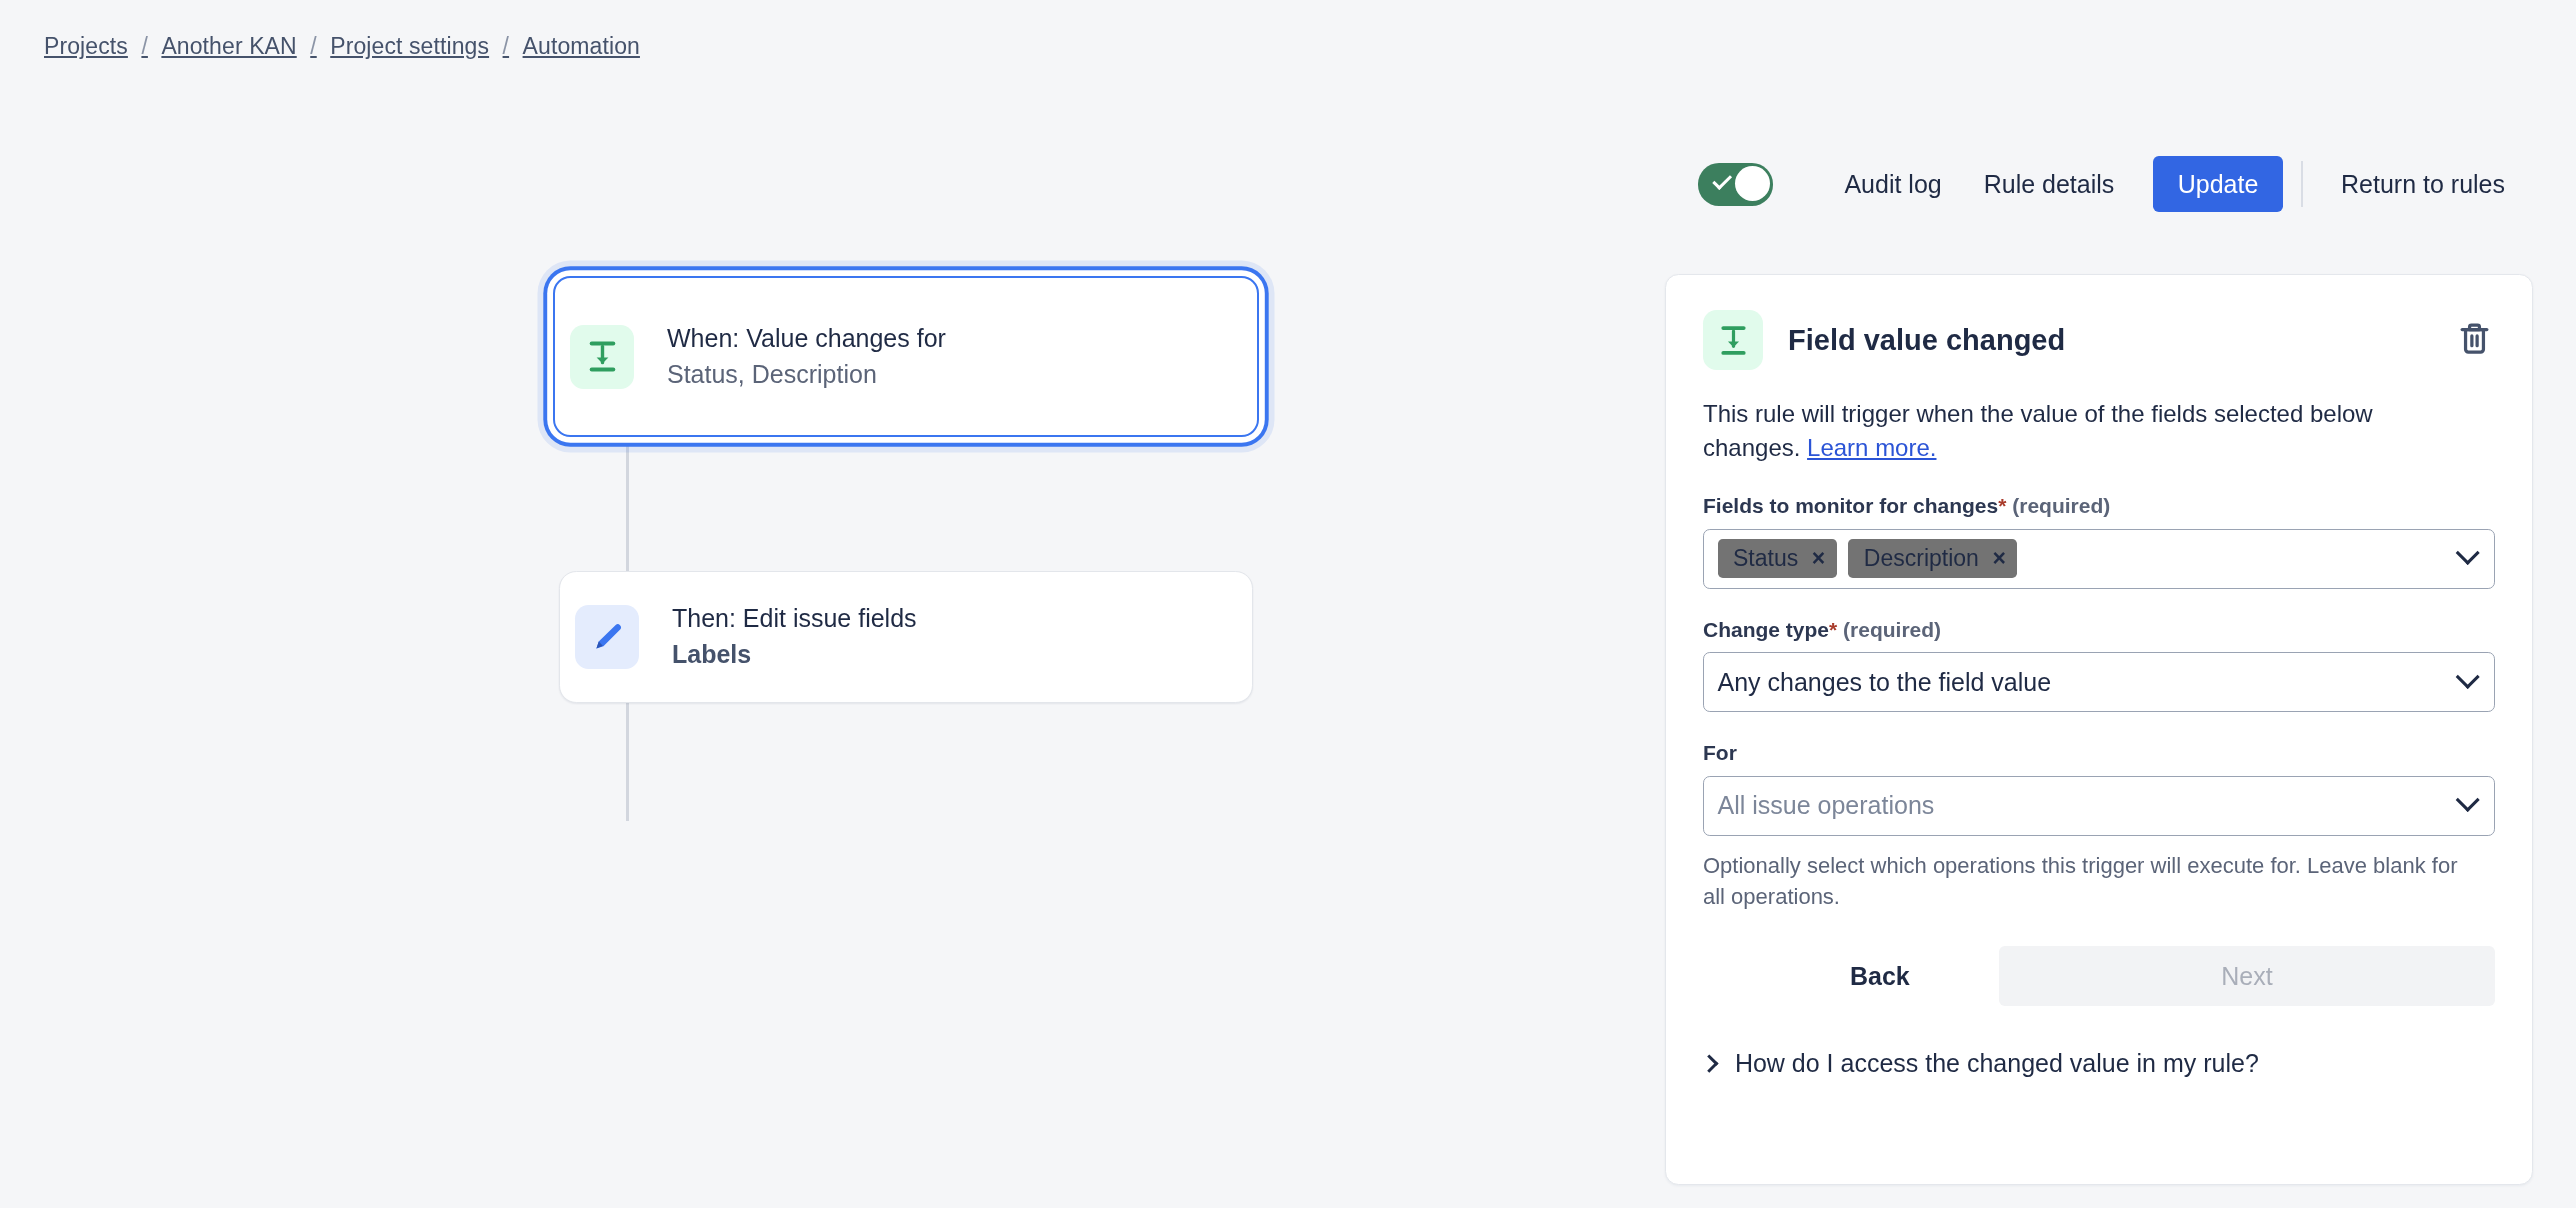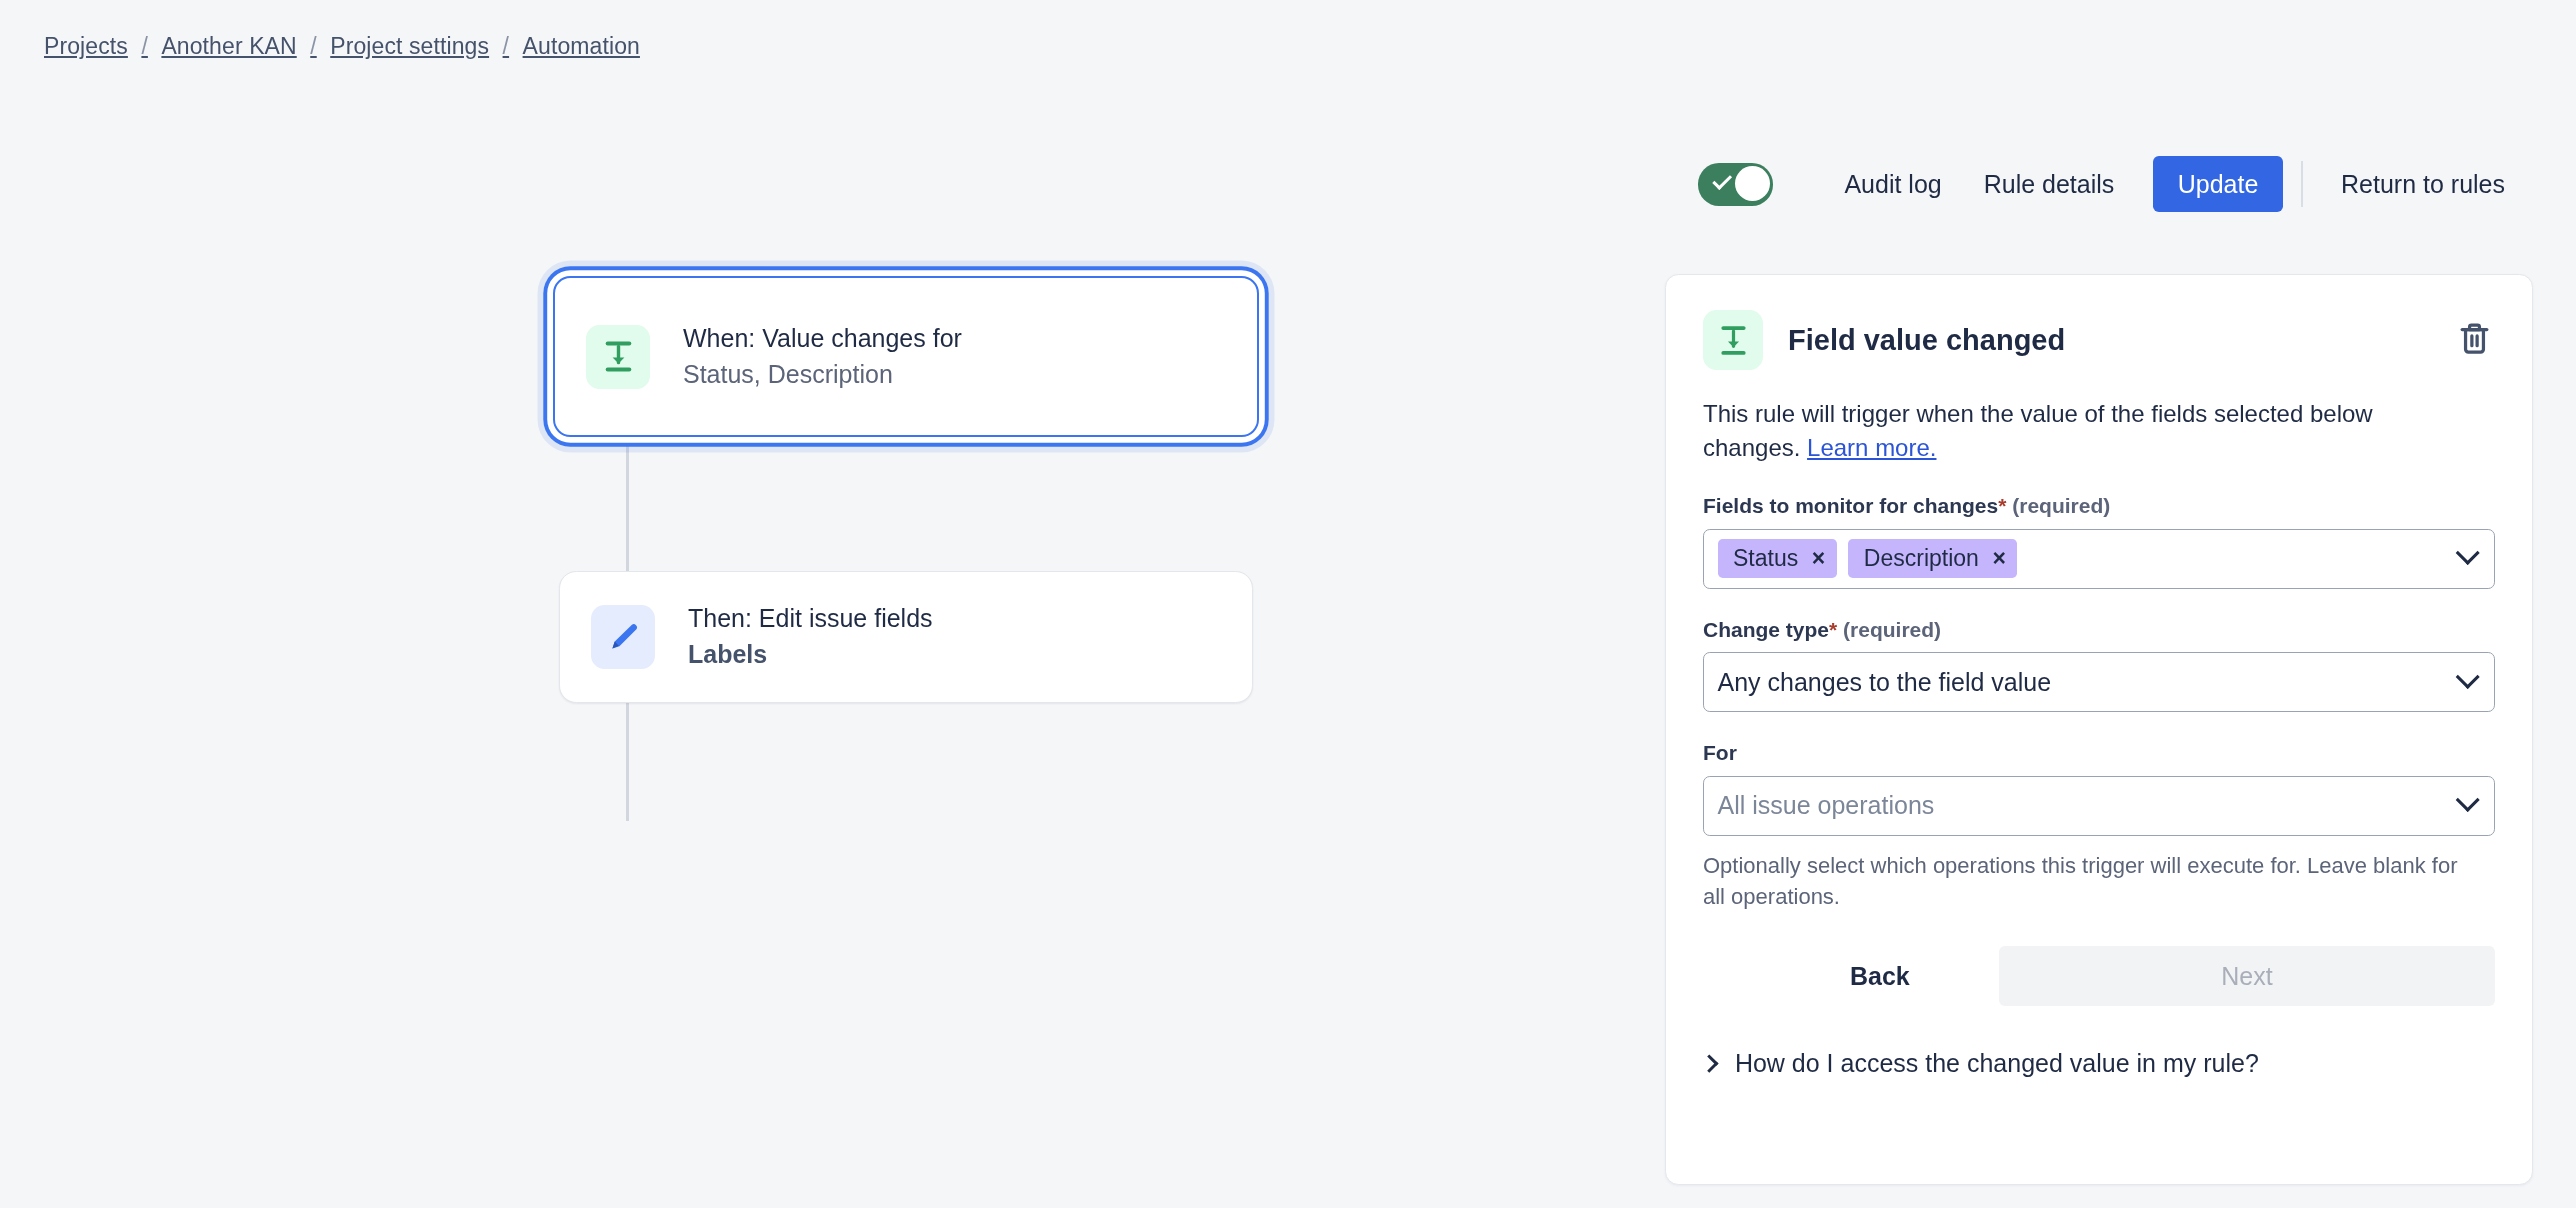--- a/index.html
+++ b/index.html
@@ -154,21 +154,21 @@
   .conn-1 { top: 190px; height: 135px; }
   .conn-2 { top: 454px; height: 120px; }
 
   .node {
     position: absolute;
     background: #ffffff;
     border: 1.9px solid #e3e6eb;
     border-radius: 17.4px;
     display: flex;
     align-items: center;
-    padding: 0 0 0 31px;
+    padding: 0 0 0 15px;
   }
   .node.trigger {
     left: 553px;
     top: 29px;
     width: 706px;
     height: 161px;
     border: 2.9px solid #3b76f0;
     box-shadow: 0 0 0 5.8px #ffffff, 0 0 0 9.7px #3b76f0, 0 0 0 15.5px rgba(59,118,240,.12);
   }
   .node.action {
@@ -317,21 +317,21 @@
     height: 17.4px;
     border-right: 3.9px solid #1f2a44;
     border-bottom: 3.9px solid #1f2a44;
     transform: rotate(45deg) translate(-3.9px, -3.9px);
     flex: none;
     margin-left: 11.6px;
   }
 
   .chips { display: flex; align-items: center; gap: 11.6px; flex: 1; flex-wrap: wrap; }
   .chip {
-    background: #c4b5fd;
+    background: #737373;
     border-radius: 4.8px;
     padding: 5.8px 11.6px 5.8px 15.5px;
     display: flex;
     align-items: center;
     gap: 13.5px;
     font-size: 23px;
     color: #1f2a44;
     white-space: nowrap;
   }
   .chip .x {

